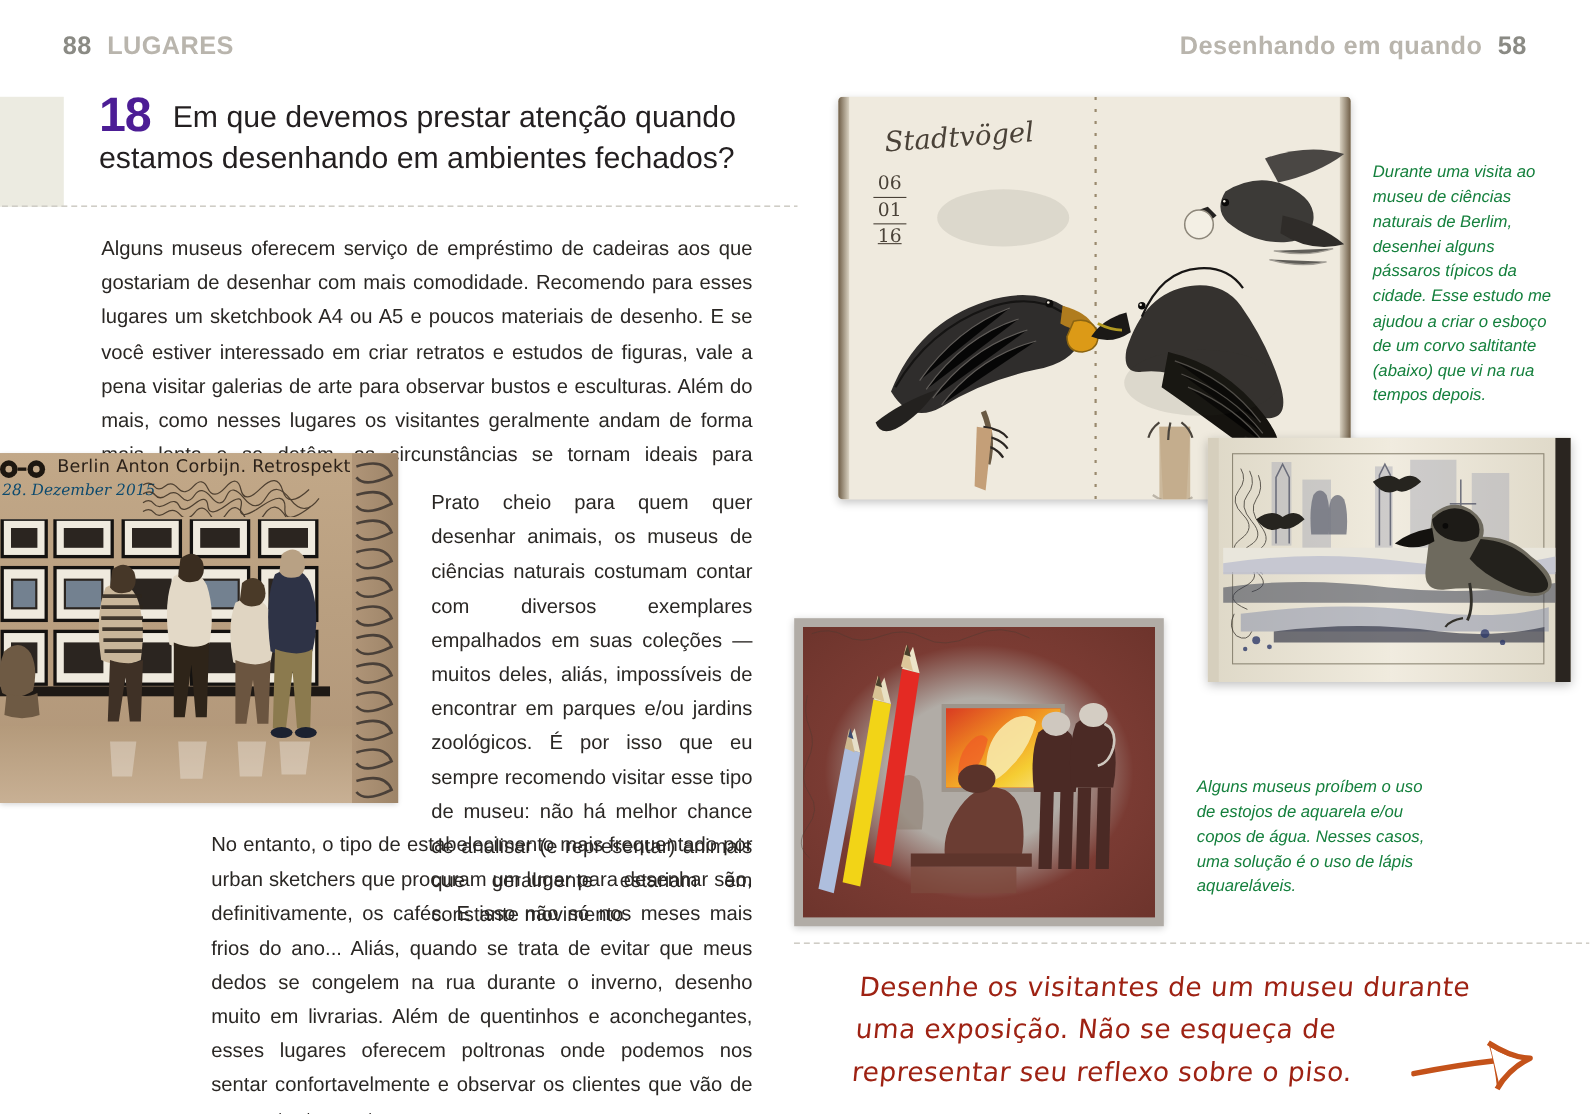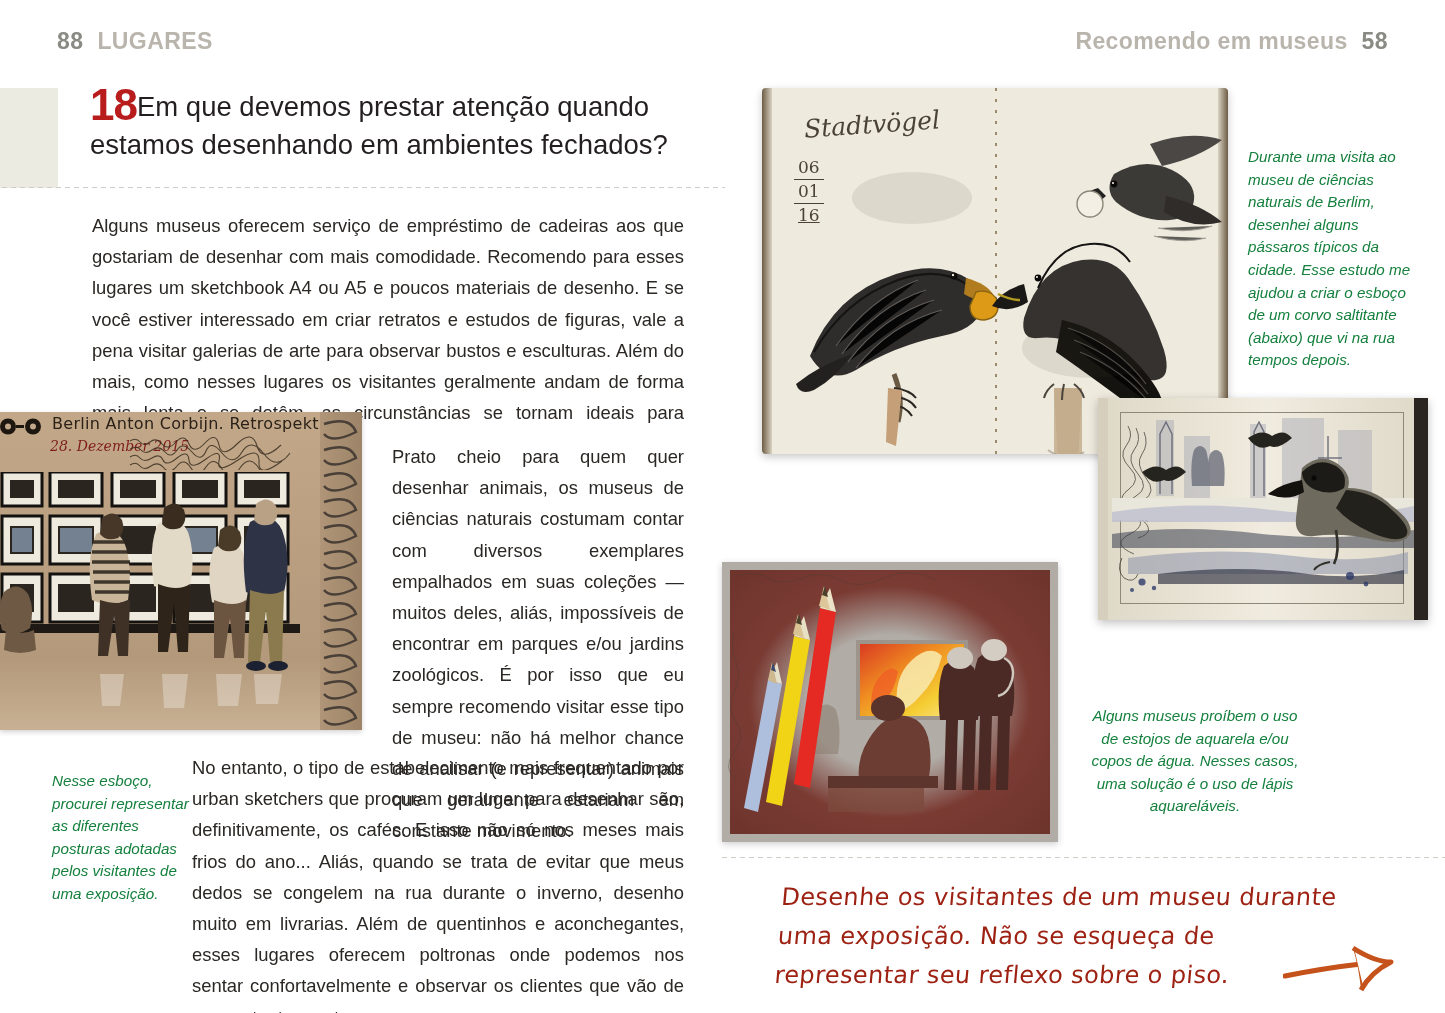--- a/index.html
+++ b/index.html
@@ -25,22 +25,22 @@
   
   .beige-block {
     position:absolute; left:0; top:88px; width:58px; height:100px;
     background:#ecebe1;
   }
 
   
   .title-wrap { position:absolute; left:90px; top:86px; width:610px; }
   .title-line { font-size:27.5px; line-height:38px; color:#231f20; font-weight:normal; }
   .qnum {
-    color:#b91c1c; font-size:44px; font-weight:bold; line-height:38px;
-    vertical-align:-4px; letter-spacing:-1px;
+    color:#4c1d95; font-size:44px; font-weight:bold; line-height:38px;
+    vertical-align:-4px; margin-right:20px; letter-spacing:-1px;
   }
 
   
   .dotrule {
     position:absolute; height:3px;
     background-image:radial-gradient(#cfcdc6 42%, transparent 44%);
     background-size:9px 3px; background-repeat:repeat-x;
   }
   .dotrule.r1 { left:0;   top:186px; width:725px; }
   .dotrule.r2 { left:720px; top:856px; width:725px; }
@@ -53,21 +53,21 @@
   .para-full { position:absolute; left:92px; top:210px; width:592px; }
   .para-col  { position:absolute; left:392px; top:441px; width:292px; }
   .para-bot  { position:absolute; left:192px; top:752px; width:492px; }
 
   
   .cap {
     font-style:italic; font-size:15.2px; line-height:22.6px; color:#15803d;
   }
   .cap-left   { position:absolute; left:52px;  top:770px; width:140px; }
   .cap-right1 { position:absolute; left:1248px;top:146px; width:172px; }
-  .cap-right2 { position:absolute; left:1088px;top:705px; width:214px;text-align:center; }
+  .cap-right2 { position:absolute; left:1088px;top:705px; width:214px; }
 
   
   .handwrite {
     position:absolute; left:778px; top:878px; width:570px;
     font-family:"DejaVu Sans", sans-serif;
     font-size:24px; line-height:39px; color:#9e2213;
     letter-spacing:.4px;
     transform:skewX(-5deg);
   }
   .arrow-icon { position:absolute; left:1283px; top:942px; width:112px; height:54px; }
@@ -82,21 +82,21 @@
   }
   .gs-paper { position:absolute; inset:0; background:
       linear-gradient(180deg,#c2a888 0%,#b99f80 45%,#b09578 100%); }
   .gs-logo { position:absolute; left:0; top:6px; width:46px; height:17px; }
   .gs-title {
     position:absolute; left:52px; top:2px; font-family:"DejaVu Sans", sans-serif;
     font-size:16px; color:#2b2119; letter-spacing:.3px;
   }
   .gs-date {
     position:absolute; left:2px; top:26px; font-family:"DejaVu Serif", serif;
-    font-size:14px; color:#7f1d1d; font-style:italic;margin-left:48px;
+    font-size:14px; color:#0c4a6e; font-style:italic;
   }
   .gs-scribble { position:absolute; left:128px; top:24px; width:180px; height:34px; }
   .gs-wall { position:absolute; left:0; top:60px; width:320px; height:190px; }
   .gs-floor { position:absolute; left:0; top:248px; width:322px; height:70px;
     background:linear-gradient(180deg,#b49a7b,#c8b094); }
   .gs-spiral { position:absolute; right:0; top:0; width:42px; height:318px;
     background:linear-gradient(90deg,#b09578,#9d8468); }
 
   
   .birds-sketch {
@@ -148,38 +148,37 @@
 </style>
 </head>
 <body>
 
 <div class="page">
 
   <div class="runhead left">
     <span class="folio">88</span><span class="runtitle">LUGARES</span>
   </div>
   <div class="runhead right">
-    <span class="runtitle">Recomendo em museus</span><span class="folio">58</span>
+    <span class="runtitle">Desenhando em quando</span><span class="folio">58</span>
   </div>
 
   <div class="beige-block"></div>
   <div class="title-wrap">
     <div class="title-line">
       <span class="qnum">18</span><span>Em que devemos prestar atenção quando estamos desenhando em ambientes fechados?</span>
     </div>
   </div>
 
   <div class="dotrule r1"></div>
   <div class="dotrule r2"></div>
 
   <div class="p para-full">Alguns museus oferecem serviço de empréstimo de cadeiras aos que gostariam de desenhar com mais comodidade. Recomendo para esses lugares um sketchbook A4 ou A5 e poucos materiais de desenho. E se você estiver interessado em criar retratos e estudos de figuras, vale a pena visitar galerias de arte para observar bustos e esculturas. Além do mais, como nesses lugares os visitantes geralmente andam de forma mais lenta e se detêm, as circunstâncias se tornam ideais para desenhar figuras humanas.</div>
   <div class="p para-col">Prato cheio para quem quer desenhar animais, os museus de ciências naturais costumam contar com diversos exemplares empalhados em suas coleções — muitos deles, aliás, impossíveis de encontrar em parques e/ou jardins zoológicos. É por isso que eu sempre recomendo visitar esse tipo de museu: não há melhor chance de analisar (e representar) animais que geralmente estariam em constante movimento.</div>
   <div class="p para-bot">No entanto, o tipo de estabelecimento mais frequentado por urban sketchers que procuram um lugar para desenhar são, definitivamente, os cafés. E isso não só nos meses mais frios do ano... Aliás, quando se trata de evitar que meus dedos se congelem na rua durante o inverno, desenho muito em livrarias. Além de quentinhos e aconchegantes, esses lugares oferecem poltronas onde podemos nos sentar confortavelmente e observar os clientes que vão de uma estante a outra.</div>
 
-  <div class="cap cap-left">Nesse esboço, procurei representar as diferentes posturas adotadas pelos visitantes de uma exposição.</div>
   <div class="cap cap-right1">Durante uma visita ao museu de ciências naturais de Berlim, desenhei alguns pássaros típicos da cidade. Esse estudo me ajudou a criar o esboço de um corvo saltitante (abaixo) que vi na rua tempos depois.</div>
   <div class="cap cap-right2">Alguns museus proíbem o uso de estojos de aquarela e/ou copos de água. Nesses casos, uma solução é o uso de lápis aquareláveis.</div>
 
   <div class="gallery-sketch">
     <div class="gs-paper"></div>
 
     <svg class="gs-logo" viewBox="0 0 46 17">
       <circle cx="8" cy="8.5" r="8" fill="#1d1710"></circle>
         <circle cx="8" cy="8.5" r="3" fill="#c2a888"></circle>
       <rect x="16" y="7" width="8" height="3" fill="#1d1710"></rect>

